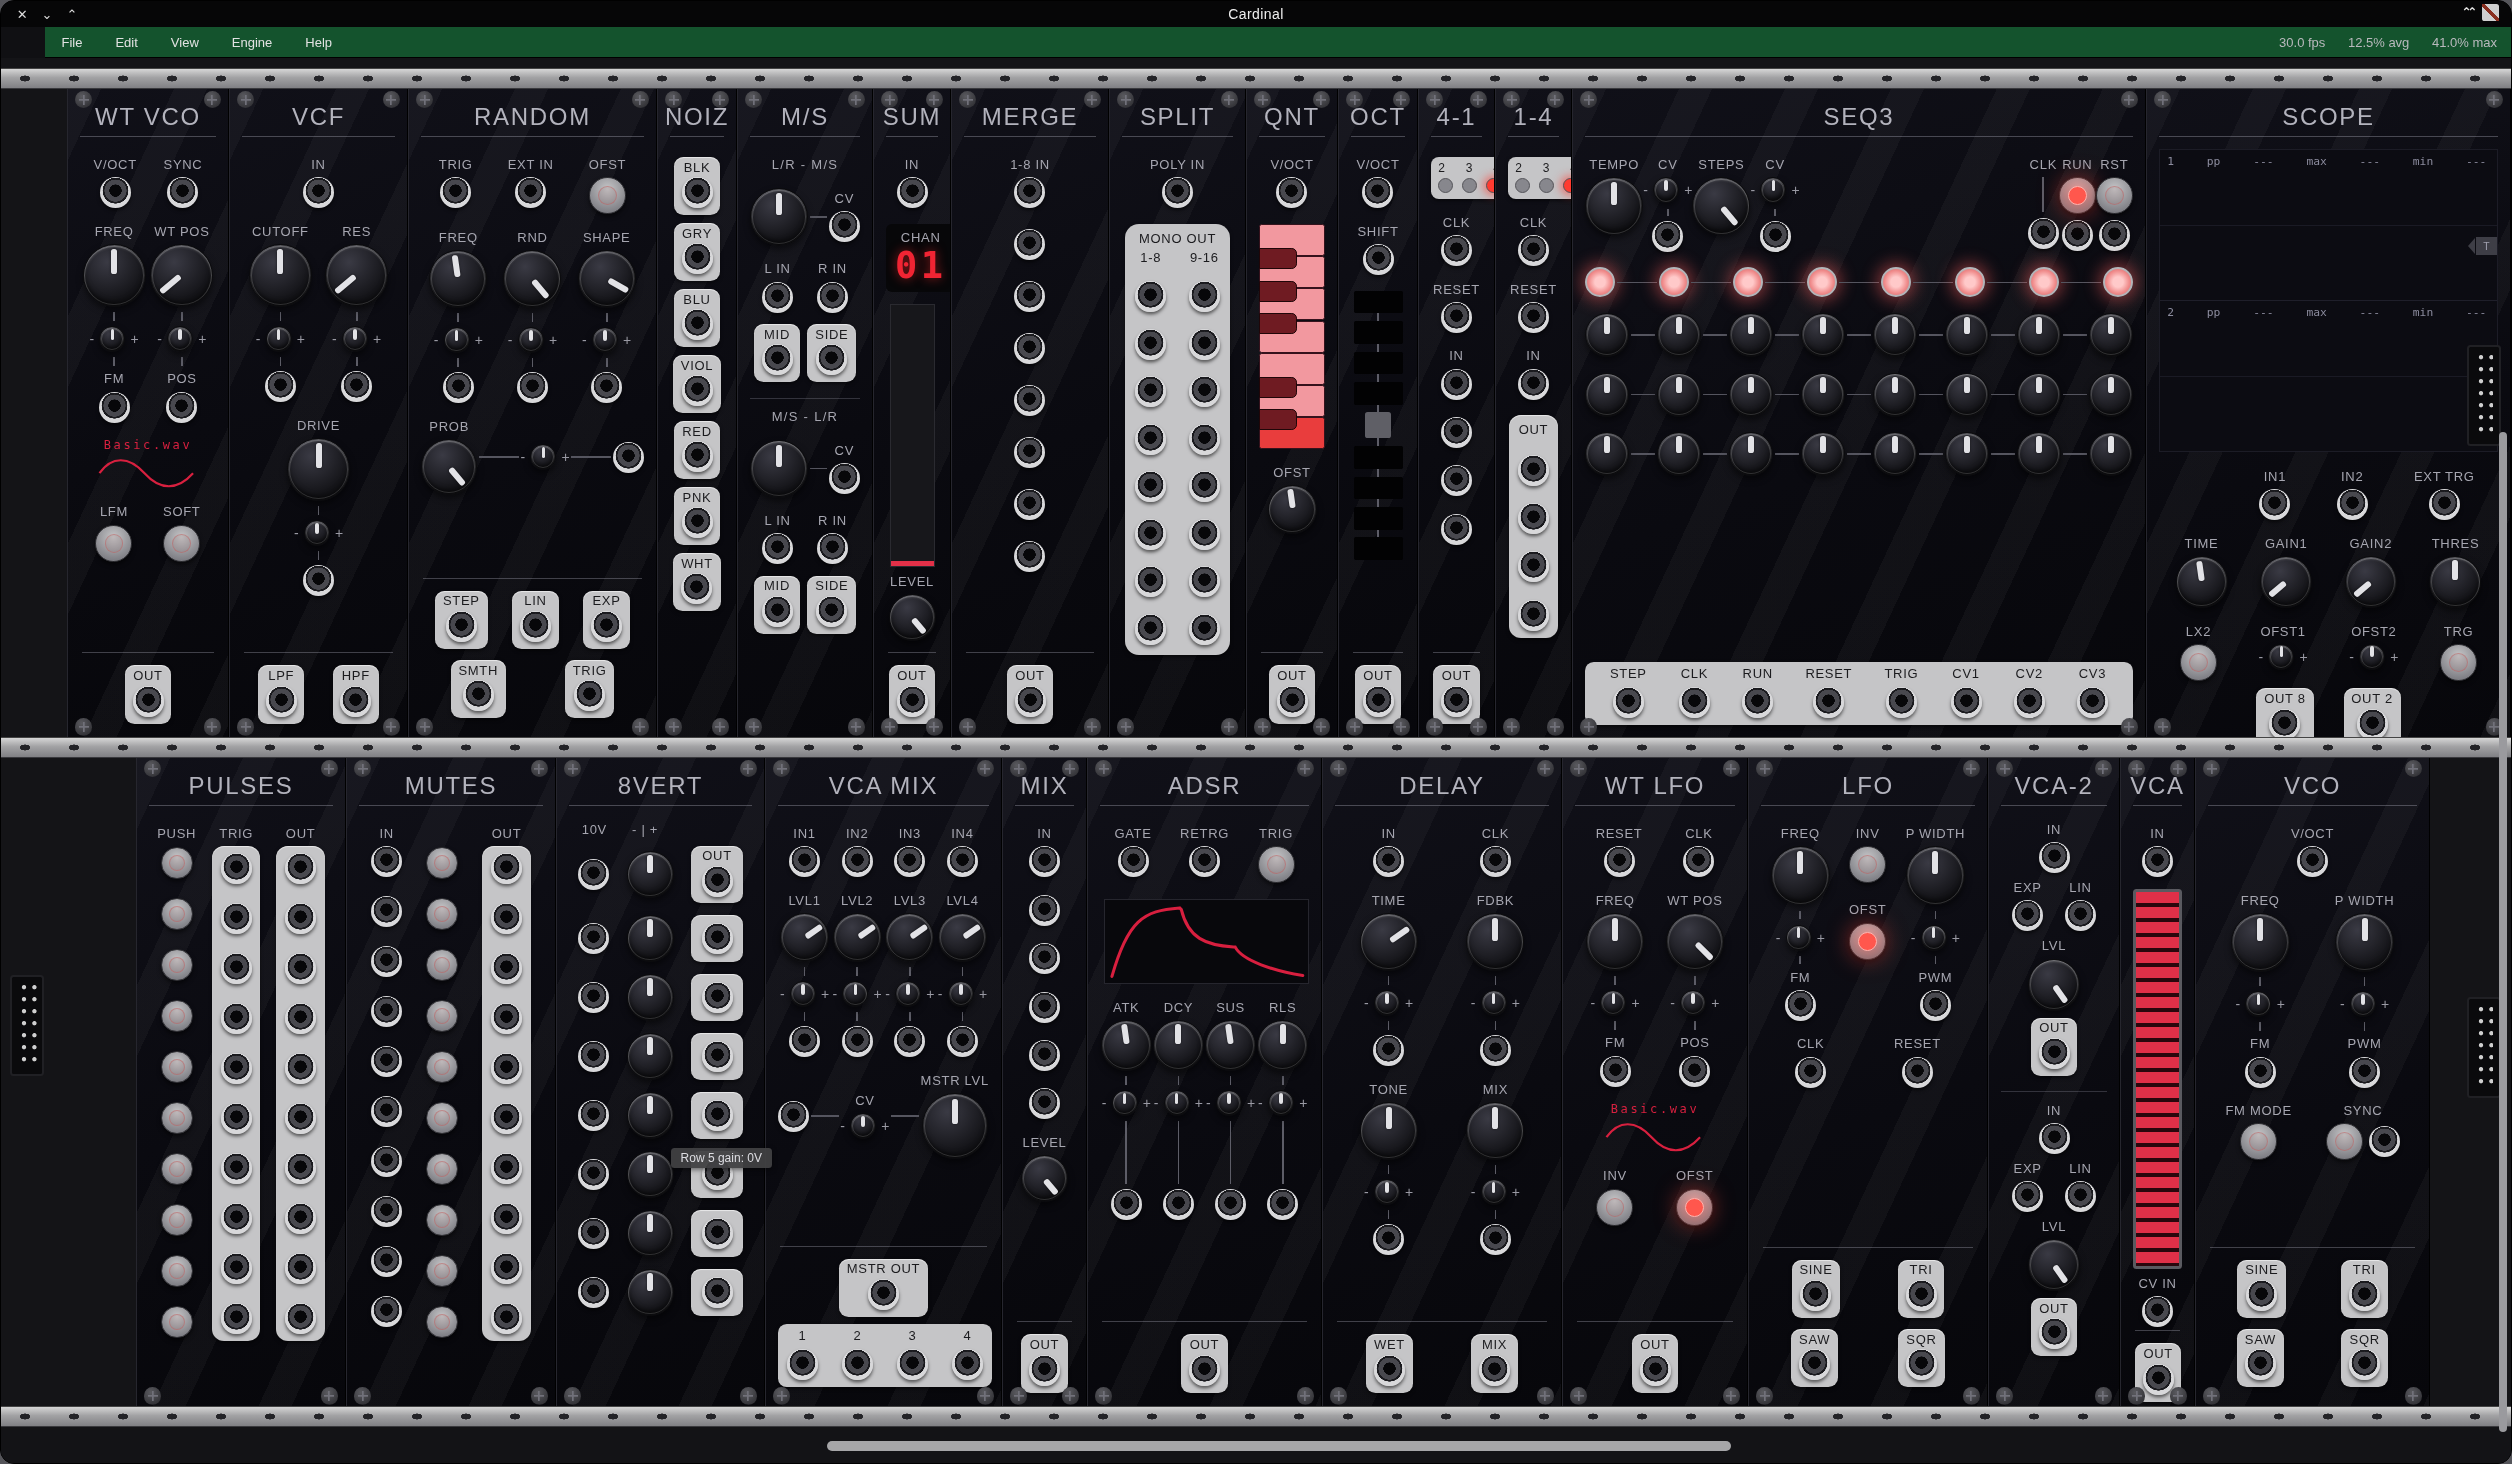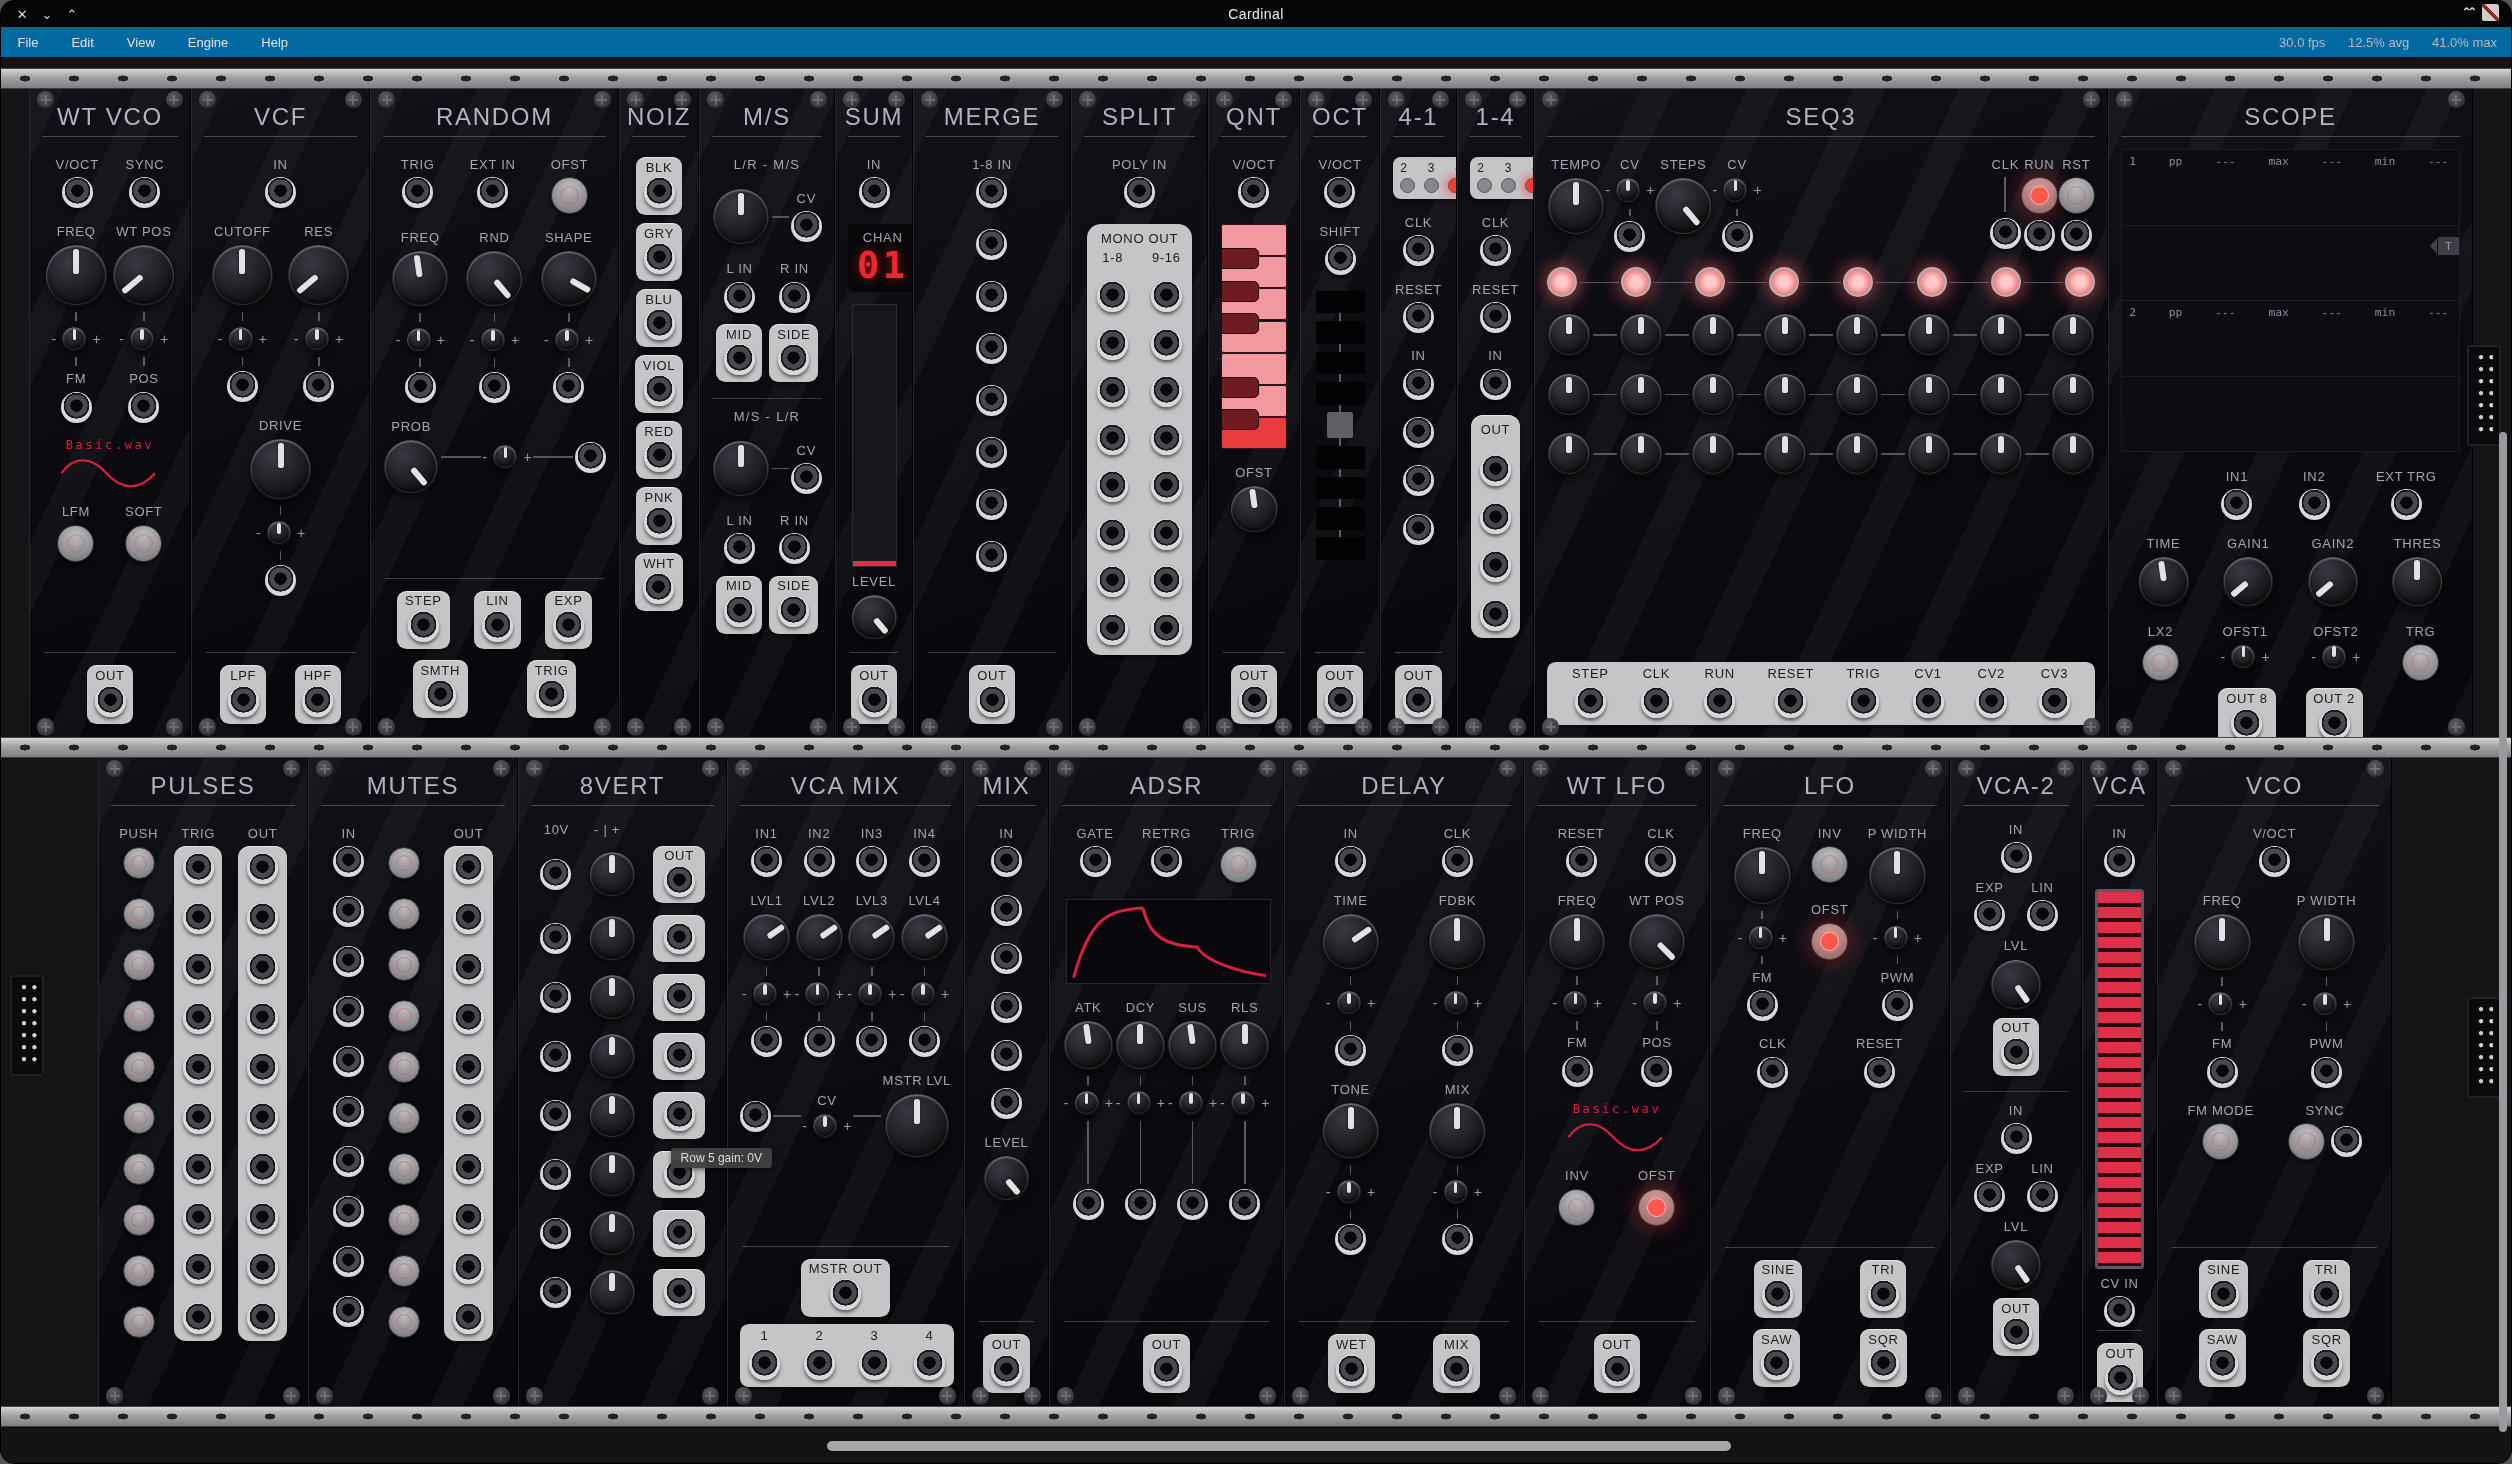--- a/index.html
+++ b/index.html
@@ -6,28 +6,28 @@
   .win{position:relative;width:2512px;height:1464px;margin:0 auto;background:#101013;border-radius:14px;overflow:hidden;box-sizing:border-box;border:1.7px solid #000;}
   
   .titlebar{height:26px;background:#060607;display:flex;align-items:center;position:relative;color:#e6e6e6;}
   .win-controls{display:flex;gap:14px;margin-left:15.7px;font-size:13px;color:#dcdcdc;}
   .win-controls span{cursor:default;}
   .tb-title{position:absolute;left:0;right:0;text-align:center;font-size:14px;color:#efefef;letter-spacing:0.4px;}
   .tb-right{position:absolute;right:12px;top:2.6px;display:flex;gap:8.7px;align-items:center;}
   .chev2{color:#e6e6e6;font-size:12px;letter-spacing:-4.3px;font-weight:bold;}
   .muteicon{width:17.4px;height:17.4px;background:#cfcfcf;border-radius:2.6px;position:relative;}
   .muteicon::before{content:"";position:absolute;inset:0;background:linear-gradient(45deg,transparent 42%,#8a2f1f 42%,#8a2f1f 58%,transparent 58%);}
-  .menubar{height:30px;background:#0369a1;display:flex;align-items:center;border-bottom:1.7px solid #000;position:relative;}
+  .menubar{height:30px;background:#14532d;display:flex;align-items:center;border-bottom:1.7px solid #000;position:relative;margin-left:44px;}
   .menu-item{color:#e2e2e2;font-size:13px;padding:0 16.5px;height:100%;display:flex;align-items:center;}
   .stats{position:absolute;right:14px;display:flex;gap:22.6px;color:#b9b9bd;font-size:13px;}
   
   .rack{position:relative;height:1407px;background:#141417;padding-top:10.4px;}
   .rail{height:19px;background:linear-gradient(#d6d6d6,#a2a2a4 45%,#808084);border-top:1.7px solid #444;border-bottom:1.7px solid #39393d;position:relative;}
   .rail::before{content:"";position:absolute;inset:0;background-image:radial-gradient(ellipse 7px 4.3px at 24px 50%,#232327 0 68%,transparent 72%);background-size:49px 100%;background-repeat:repeat-x;}
-  .modrow{display:flex;align-items:flex-start;padding-left:28px;height:648px;position:relative;}
+  .modrow{display:flex;align-items:flex-start;padding-left:66px;height:648px;position:relative;}
   .blank{flex:0 0 auto;height:100%;}
   
   .module{position:relative;flex:0 0 auto;height:648px;background:linear-gradient(160deg,#101018,#0a0a10 55%,#07070b);border-left:0.9px solid #26262e;border-right:1.7px solid #000;display:flex;flex-direction:column;box-sizing:border-box;padding:5.2px 5.2px 10.4px;overflow:hidden;}
   .module::before{content:"";position:absolute;inset:0;background:repeating-linear-gradient(115deg,rgba(255,255,255,.035) 0 30px,transparent 30px 96px);pointer-events:none;}
   .m-title{text-align:center;font-size:24px;color:#b2b2bc;letter-spacing:1.7px;margin:8.7px 0 5.2px;white-space:nowrap;}
   .m-rule{border-top:1.7px solid rgba(195,195,212,.32);margin:0 7px 12px;}
   .screw{position:absolute;width:17.4px;height:17.4px;border-radius:50%;background:radial-gradient(circle at 40% 32%,#5b5b60,#26262a);background-image:linear-gradient(#71717a,#71717a),linear-gradient(#71717a,#71717a),radial-gradient(circle at 40% 32%,#5b5b60,#26262a);background-size:10.4px 1.7px,1.7px 10.4px,100% 100%;background-position:center,center,center;background-repeat:no-repeat;z-index:3;}
   .screw.tl{top:1.7px;left:7px}.screw.tr{top:1.7px;right:7px}.screw.bl{bottom:1.7px;left:7px}.screw.br{bottom:1.7px;right:7px}
   
   .row{display:flex;justify-content:space-around;align-items:flex-start;margin:7.8px 7px;position:relative;z-index:2;}

